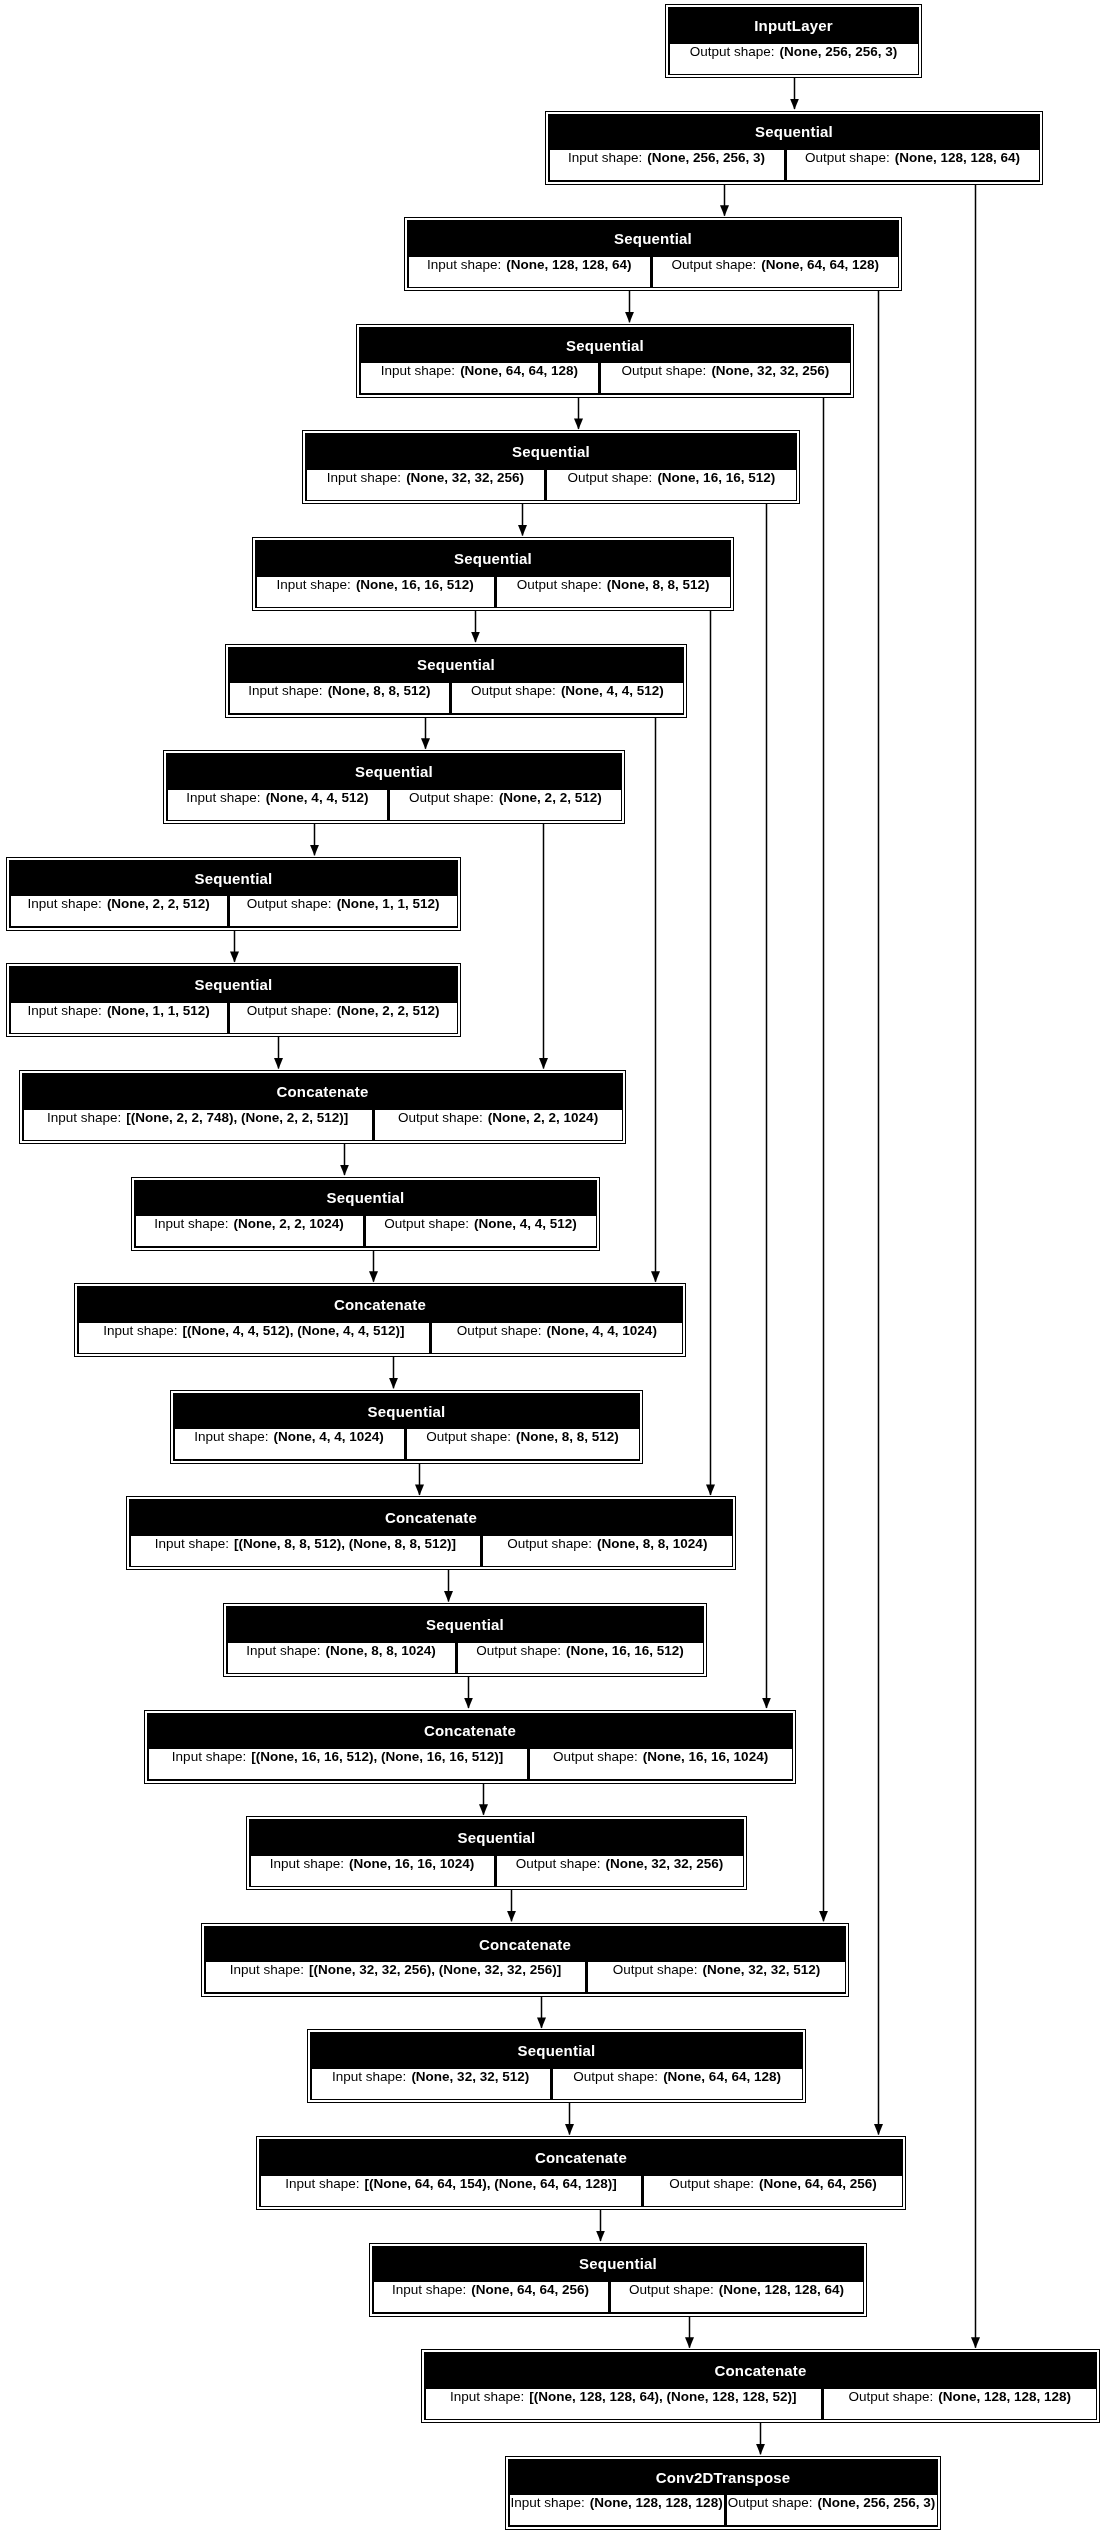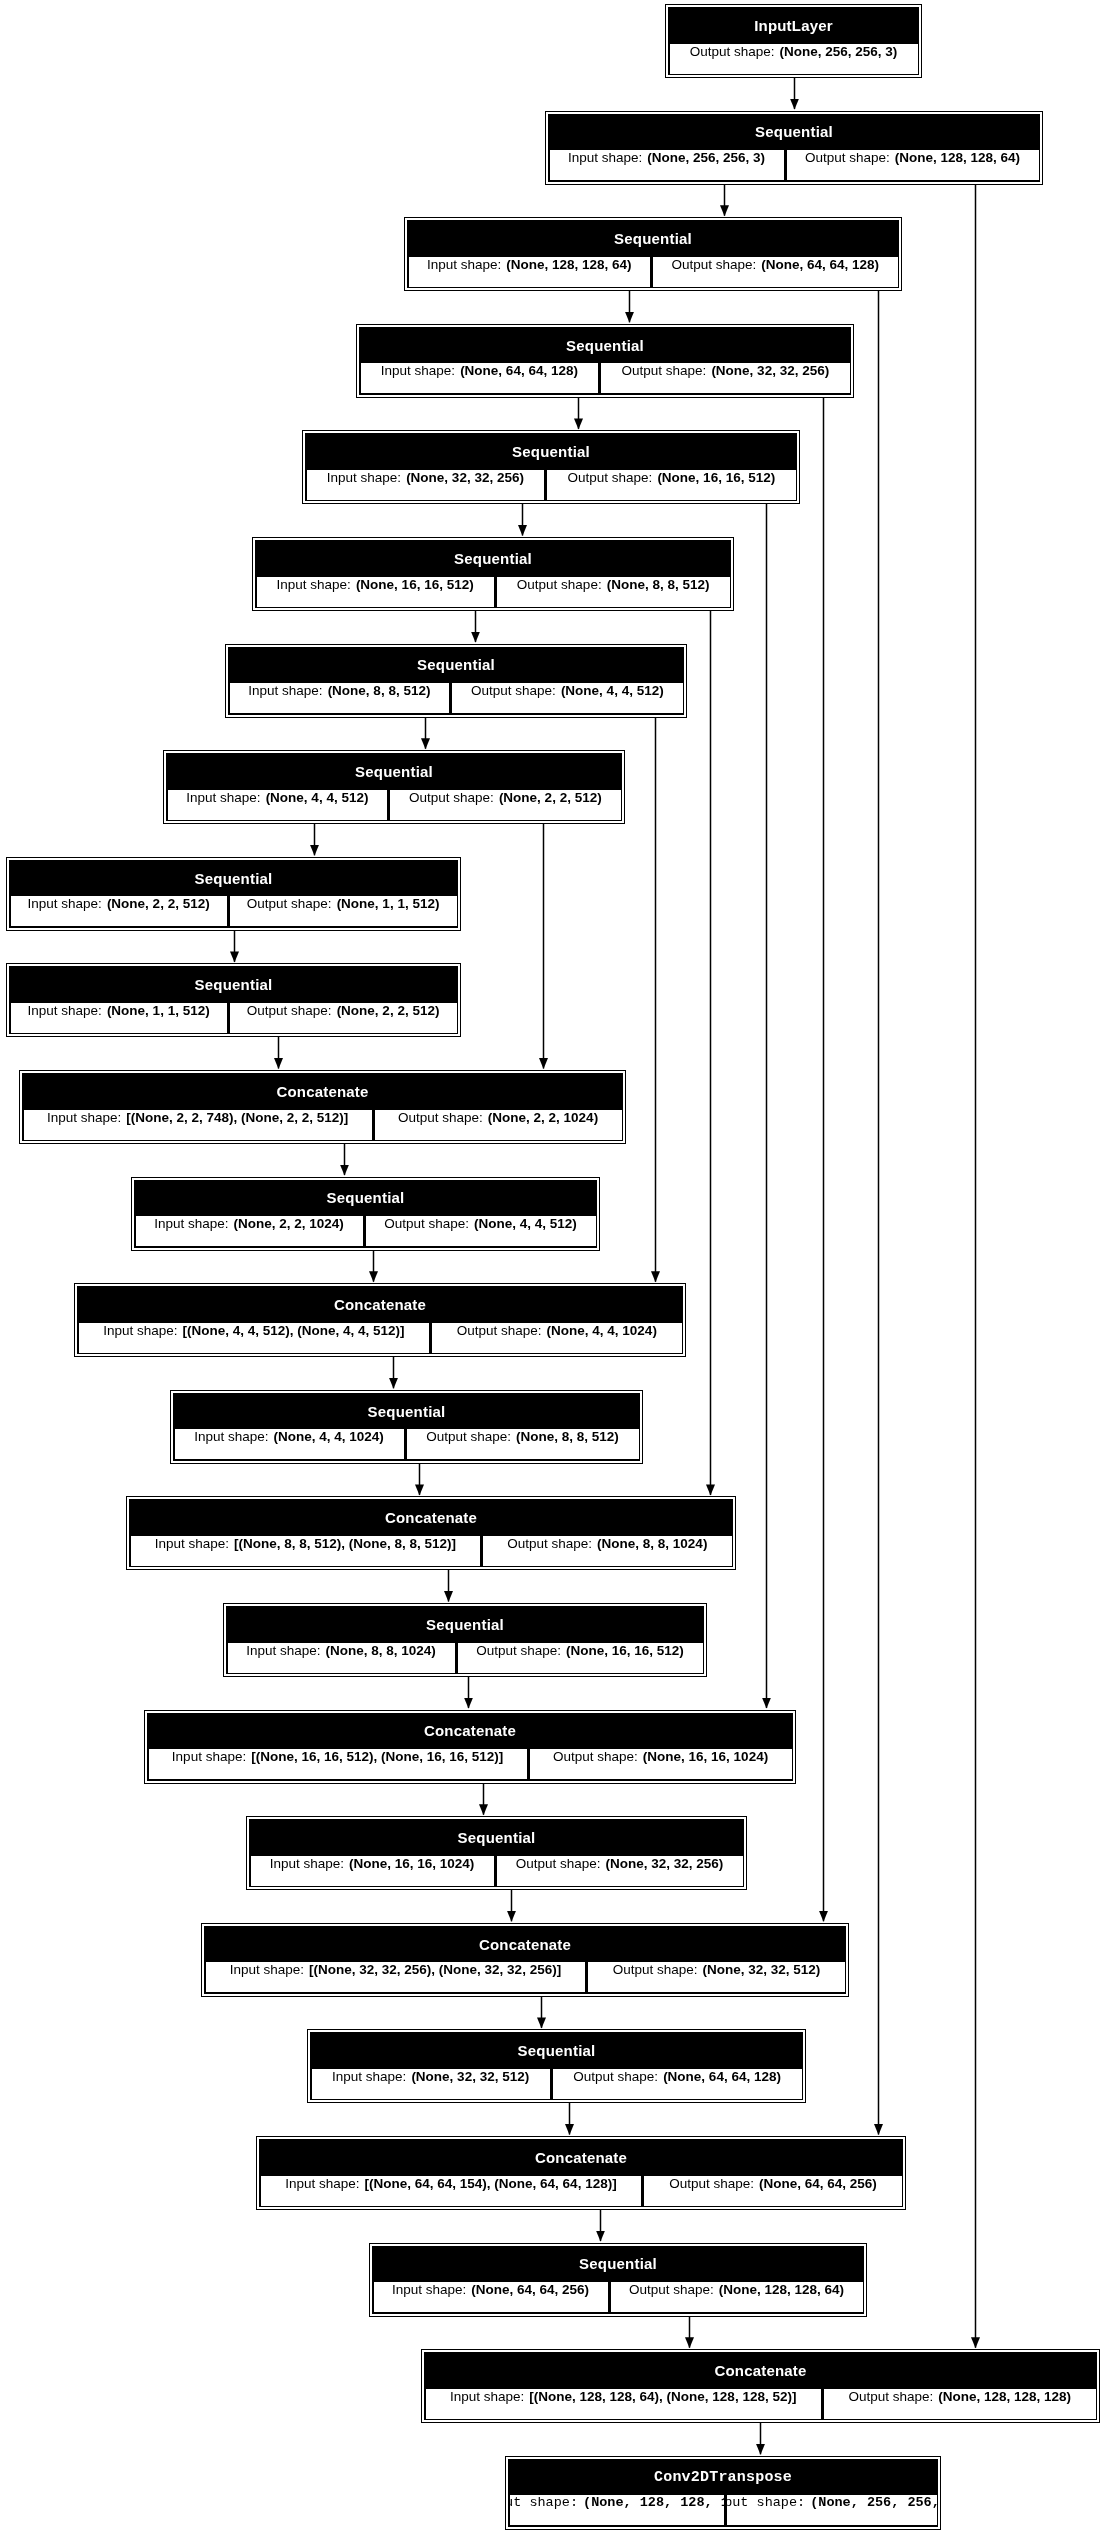--- a/index.html
+++ b/index.html
@@ -398,21 +398,21 @@
         <div class="cell">
           <span class="cell-label">Input shape:</span>
           <span class="cell-value">[(None, 128, 128, 64), (None, 128, 128, 52)]</span>
         </div>
         <div class="cell">
           <span class="cell-label">Output shape:</span>
           <span class="cell-value">(None, 128, 128, 128)</span>
         </div>
       </div>
     </div>
-    <div class="node" style="left: 505px; top: 2455.8px; width: 436px; font-family: Liberation Mono, monospace;">
+    <div class="node" style="left: 505px; top: 2455.8px; width: 436px;">
       <div class="node-title">Conv2DTranspose</div>
       <div class="node-cells">
         <div class="cell">
           <span class="cell-label">Input shape:</span>
           <span class="cell-value">(None, 128, 128, 128)</span>
         </div>
         <div class="cell">
           <span class="cell-label">Output shape:</span>
           <span class="cell-value">(None, 256, 256, 3)</span>
         </div>

